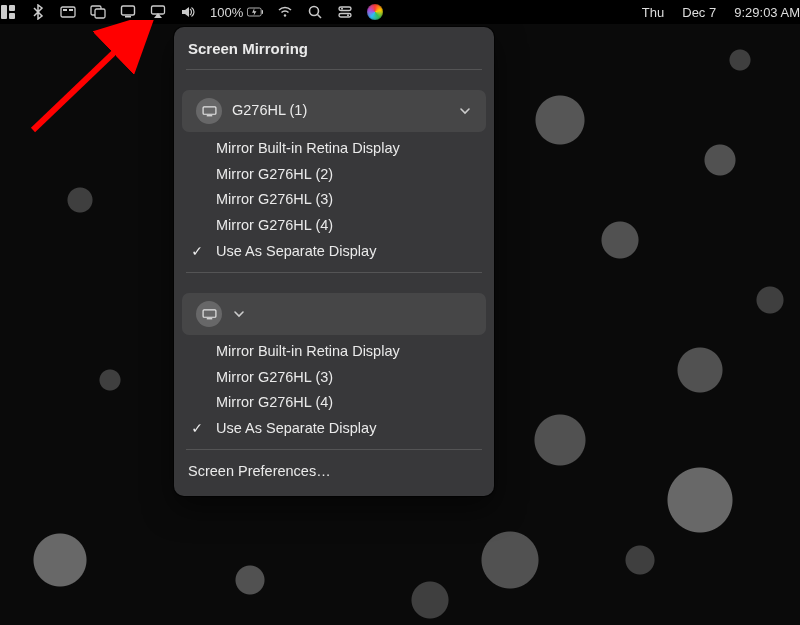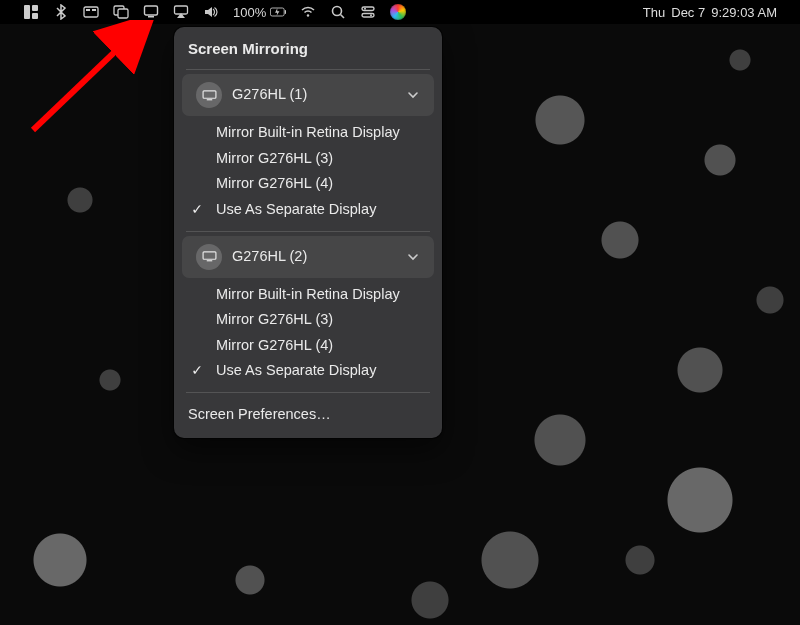--- a/index.html
+++ b/index.html
@@ -40,54 +40,54 @@
   
   .menubar {
     position: absolute;
     top: 0;
     left: 0;
     right: 0;
     height: 24px;
     background: #000;
     display: flex;
     align-items: center;
-    padding: 0 23px;
+    padding: 0 0;
     gap: 14px;
     font-size: 13px;
     color: #ddd;
     z-index: 5;
   }
   .menubar .spacer { flex: 1; }
   .menubar svg, .menubar .glyph {
     width: 16px;
     height: 16px;
     display: block;
   }
   .menubar .battery-group {
     display: flex;
     align-items: center;
     gap: 4px;
   }
   .menubar .clock {
     display: flex;
-    gap: 6px;
+    gap: 18px;
     font-variant-numeric: tabular-nums;
   }
   .menubar .siri {
     width: 16px; height: 16px; border-radius: 50%;
     background: conic-gradient(#ff3b30, #ffcc00, #34c759, #30c0ff, #af52de, #ff3b30);
     box-shadow: inset 0 0 2px rgba(0,0,0,0.6);
   }
 
   
   .panel {
     position: absolute;
     top: 27px;
     left: 174px;
-    width: 268px;
+    width: 320px;
     background: rgba(58,58,60,0.97);
     border-radius: 10px;
     box-shadow: 0 12px 30px rgba(0,0,0,0.55), 0 0 0 1px rgba(0,0,0,0.6);
     padding: 8px 0 4px;
     z-index: 6;
     color: #eaeaea;
     font-size: 14.5px;
     line-height: 1.35;
   }
   .panel-title {
@@ -100,21 +100,21 @@
     margin: 2px 12px;
     background: rgba(255,255,255,0.14);
   }
 
   .device-header {
     display: flex;
     align-items: center;
     gap: 10px;
     padding: 8px 14px;
     border-radius: 7px;
-    margin: 4px 8px 0;
+    margin: 20px 8px 0;
     background: rgba(255,255,255,0.07);
   }
   .device-header .label { flex: 1; }
   .device-icon {
     width: 26px; height: 26px;
     border-radius: 50%;
     background: rgba(255,255,255,0.18);
     display: flex; align-items: center; justify-content: center;
   }
   .device-icon svg { width: 15px; height: 11px; }
@@ -265,20 +265,24 @@
         <path d="M3 5l4 4 4-4" fill="none" stroke="#ccc" stroke-width="1.6" stroke-linecap="round"></path>
       </svg>
   </div>
   <div class="option-list">
     <div class="option">
         <span class="tick">✓</span>
         <span class="txt">Mirror Built-in Retina Display</span>
       </div>
     <div class="option">
         <span class="tick">✓</span>
+        <span class="txt">Mirror G276HL (2)</span>
+      </div>
+    <div class="option">
+        <span class="tick">✓</span>
         <span class="txt">Mirror G276HL (3)</span>
       </div>
     <div class="option">
         <span class="tick">✓</span>
         <span class="txt">Mirror G276HL (4)</span>
       </div>
     <div class="option selected">
         <span class="tick">✓</span>
         <span class="txt">Use As Separate Display</span>
       </div>
@@ -286,21 +290,20 @@
 
   <div class="panel-sep"></div>
 
   <div class="device-header">
     <span class="device-icon">
       <svg viewBox="0 0 16 12">
           <rect x="1" y="1" width="14" height="8" rx="1" fill="none" stroke="#e6e6e6" stroke-width="1.3"></rect>
           <rect x="5" y="10" width="6" height="1.3" fill="#e6e6e6"></rect>
         </svg>
     </span>
-    <span class="label">G276HL (2)</span>
     <svg class="chev" viewBox="0 0 14 14">
         <path d="M3 5l4 4 4-4" fill="none" stroke="#ccc" stroke-width="1.6" stroke-linecap="round"></path>
       </svg>
   </div>
   <div class="option-list">
     <div class="option">
         <span class="tick">✓</span>
         <span class="txt">Mirror Built-in Retina Display</span>
       </div>
     <div class="option">

